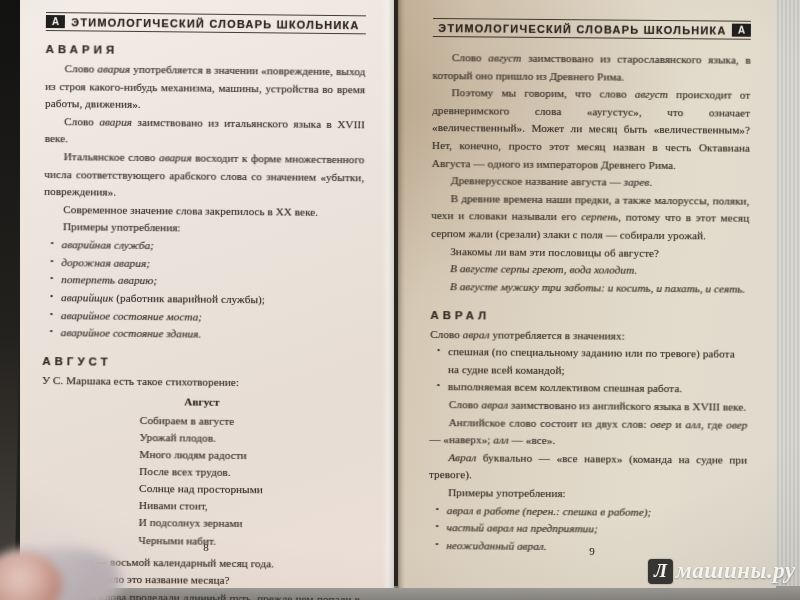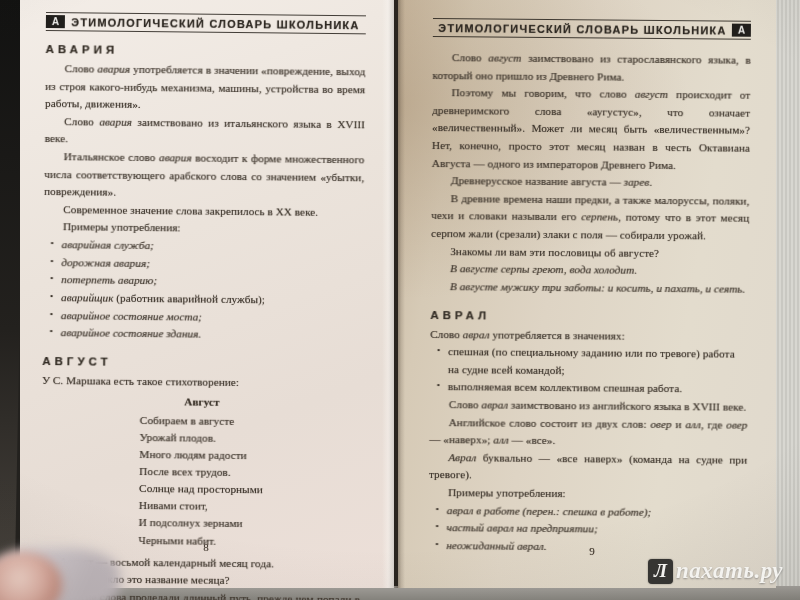--- a/index.html
+++ b/index.html
@@ -183,15 +183,15 @@
       </div>
   </div>
   <div class="pagenum pn-right">9</div>
 
   <div class="corner-blur"></div>
   <div class="finger"></div>
   <div class="vignette"></div>
 
   <div class="watermark">
     <span class="wm-box">Л</span>
-    <span class="wm-text">пахать.ру</span>
+    <span class="wm-text">машины.ру</span>
   </div>
 </div>
 
 </body></html>

